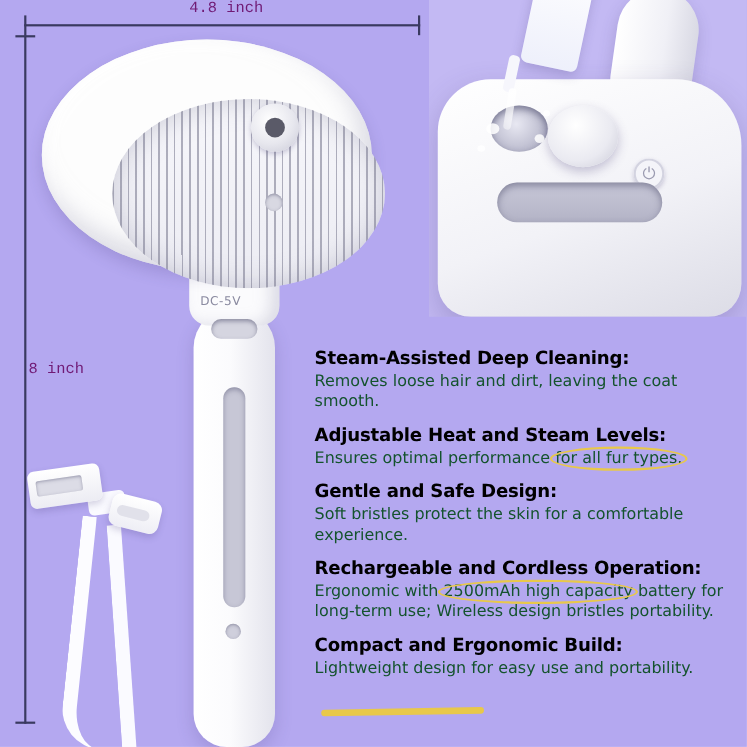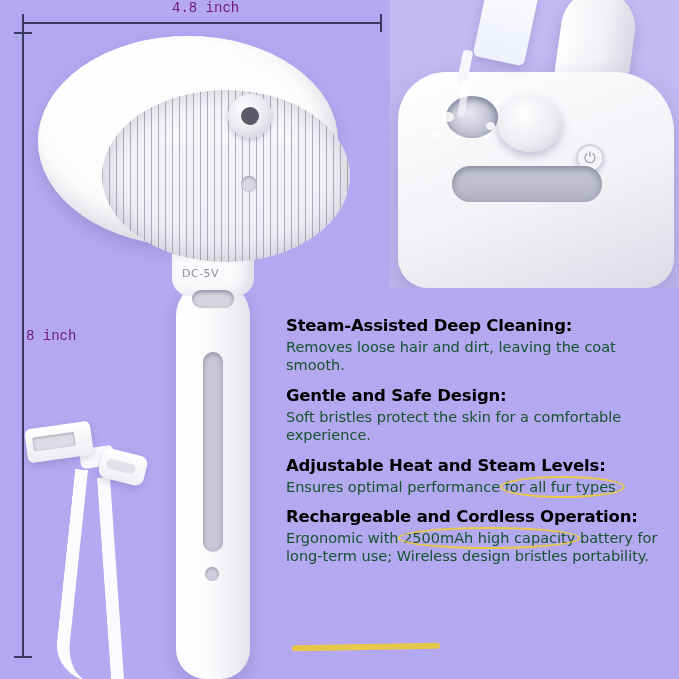--- a/index.html
+++ b/index.html
@@ -448,32 +448,36 @@
   </div>
 
   <div class="features">
 
     <div class="f-block">
       <p class="f-title">Steam-Assisted Deep Cleaning:</p>
       <p class="f-body"><span>Removes loose hair and dirt, leaving the coat smooth.</span></p>
     </div>
 
     <div class="f-block">
+      <p class="f-title">Adjustable Heat and Steam Levels:</p>
+      <p class="f-body"><span>Ensures optimal performance </span><span class="hl">for all fur types.</span></p>
+    </div>
+
+    <div class="f-block">
       <p class="f-title">Gentle and Safe Design:</p>
       <p class="f-body"><span>Soft bristles protect the skin for a comfortable experience.</span></p>
-    </div>
-
-    <div class="f-block">
-      <p class="f-title">Adjustable Heat and Steam Levels:</p>
-      <p class="f-body"><span>Ensures optimal performance </span><span class="hl">for all fur types.</span></p>
     </div>
 
     <div class="f-block">
       <p class="f-title">Rechargeable and Cordless Operation:</p>
       <p class="f-body"><span>Ergonomic with </span><span class="hl">2500mAh high capacity</span><span> battery for long-term use; Wireless design bristles portability.</span></p>
     </div>
 
+    <div class="f-block">
+      <p class="f-title">Compact and Ergonomic Build:</p>
+      <p class="f-body"><span>Lightweight design for easy use and portability.</span></p>
+    </div>
 
   </div>
 
   <div class="underline-mark"></div>
 
 </div>
 
 </body></html>

